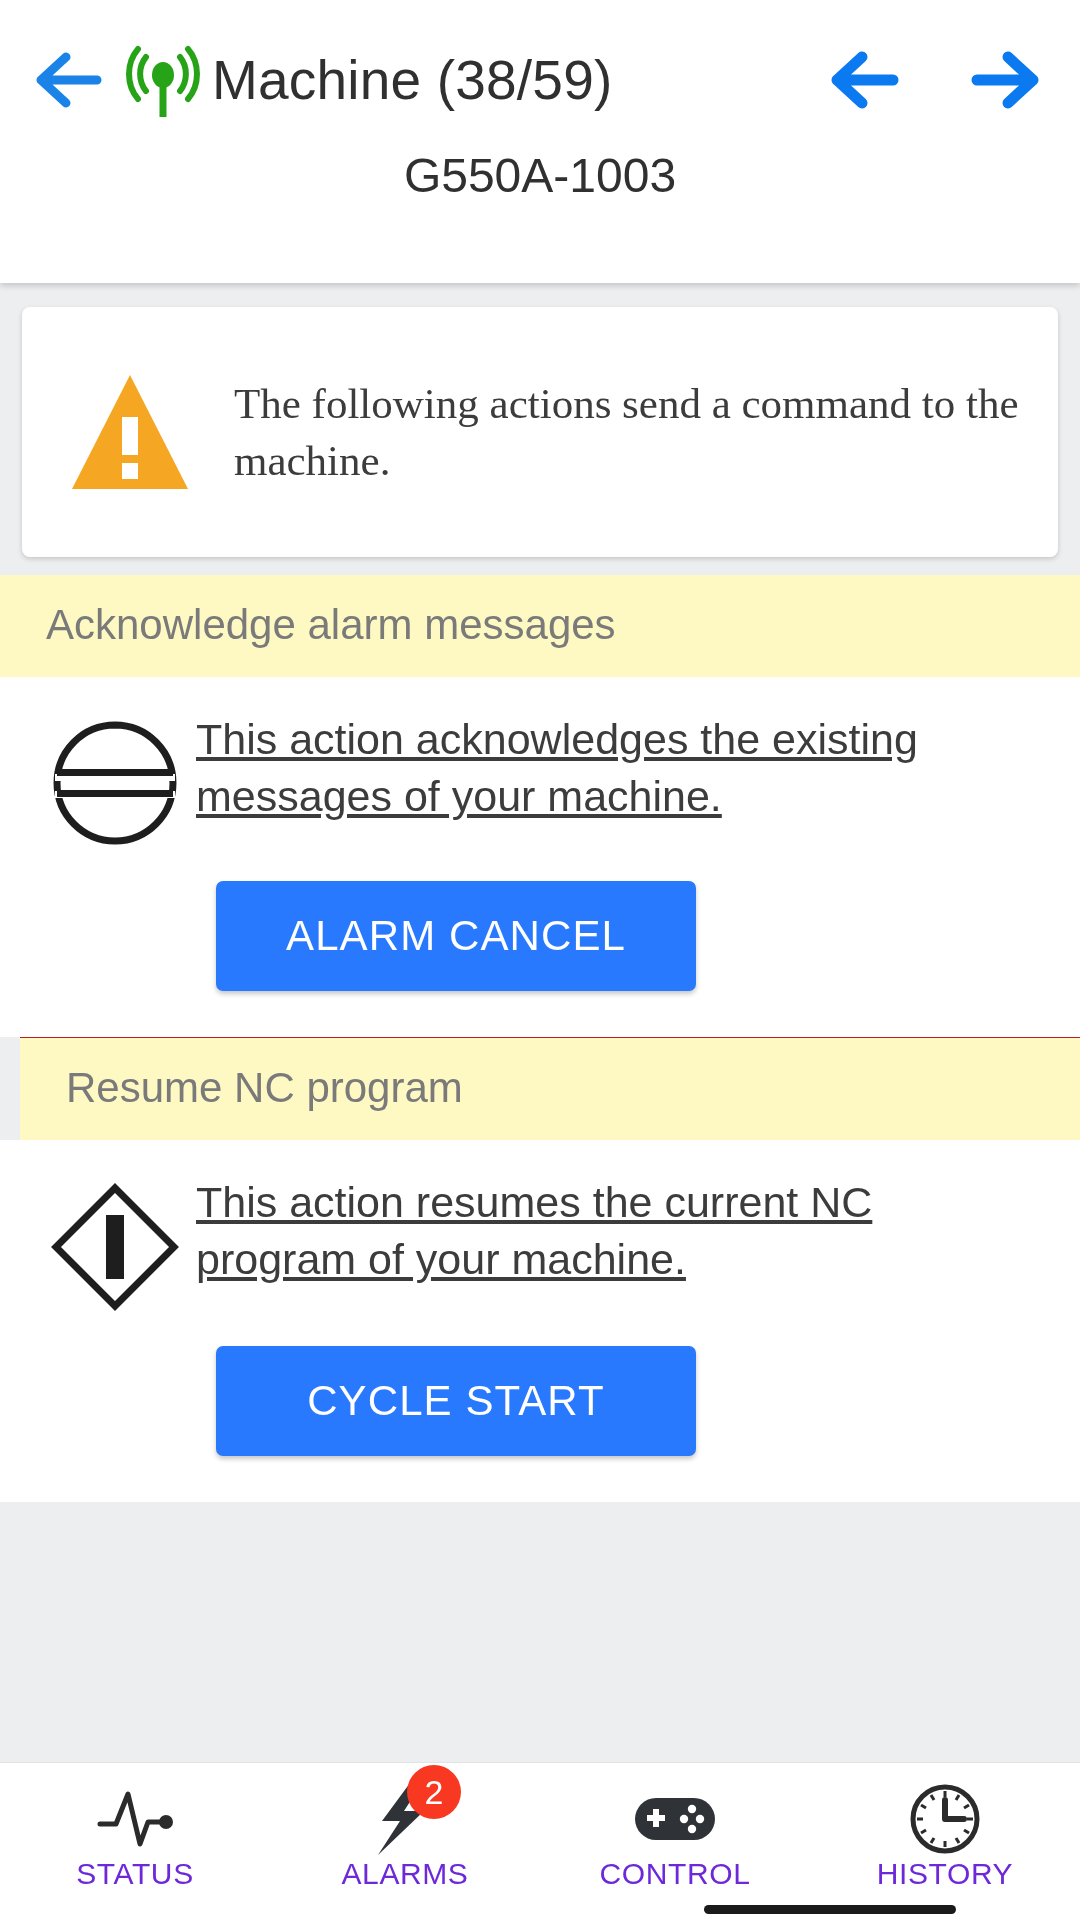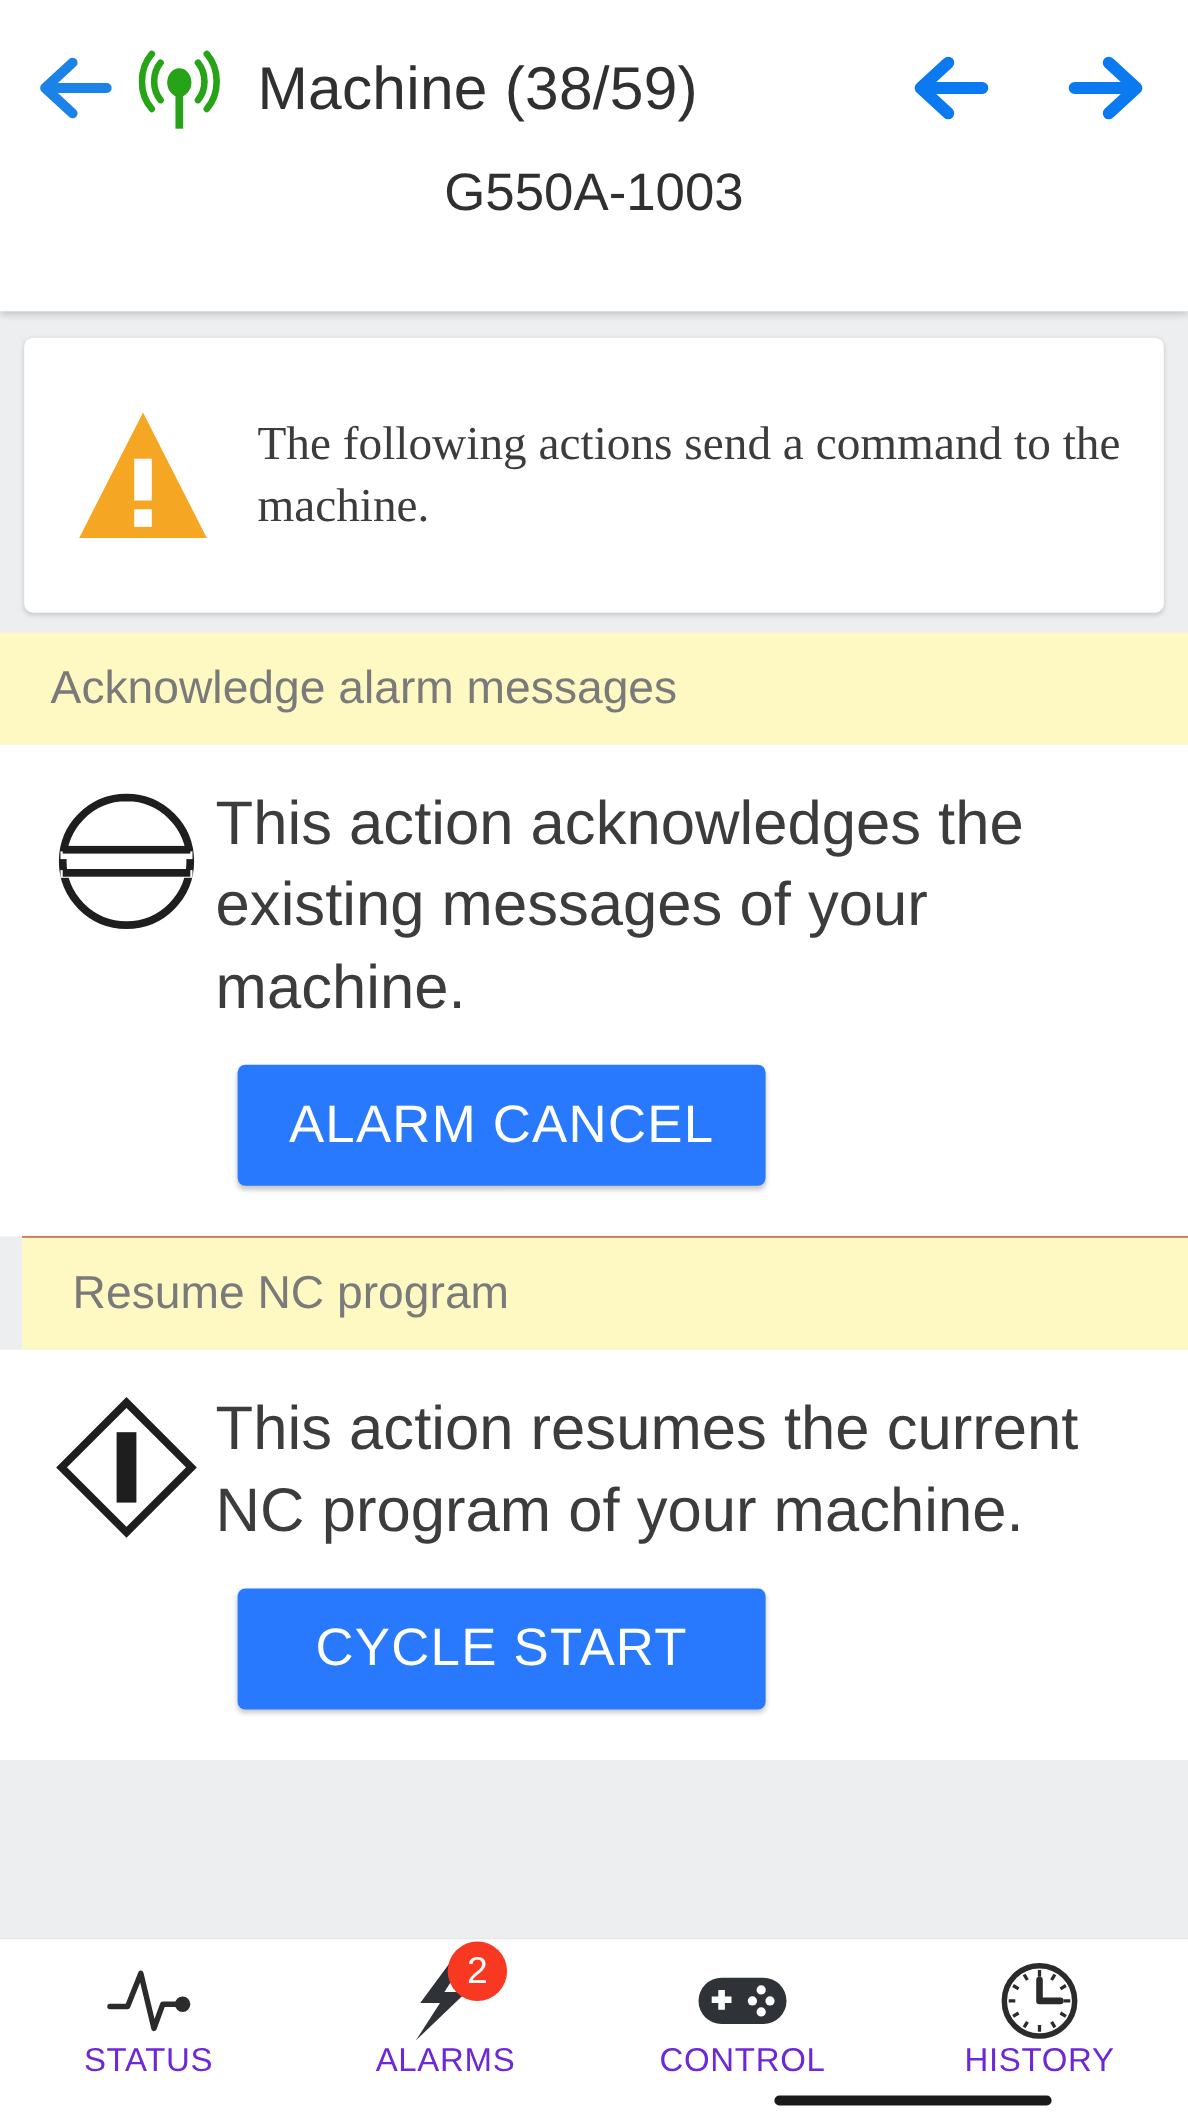--- a/index.html
+++ b/index.html
@@ -34,21 +34,21 @@
   .title-group {
     display:flex; align-items:center;
     flex:1 1 auto;
     margin-left:14px;
     min-width:0;
   }
   .broadcast-icon { width:74px; height:82px; flex:0 0 auto; display:block; }
   .header-title {
     font-size:55px;
     color:#303030;
-    margin-left:34px;
+    margin-left:12px;
     white-space:nowrap;
     letter-spacing:0.2px;
   }
   .nav-arrows { display:flex; align-items:center; flex:0 0 auto; gap:54px; margin-right:6px; }
   .header-sub {
     text-align:center;
     font-size:48px;
     color:#303030;
     padding-bottom:42px;
     margin-top:-12px;
@@ -99,32 +99,33 @@
   }
   .action-top { display:flex; align-items:flex-start; }
   .action-icon {
     flex:0 0 auto;
     width:150px;
     display:flex; justify-content:center; align-items:flex-start;
     padding-top:8px;
   }
   .action-desc {
     flex:1 1 auto;
-    font-size:56px;
+    font-size:43px;
     line-height:1.33;
     color:#3C3C3C;
     padding-right:20px;
     margin-left:6px;
+    text-decoration:underline;
   }
   .btn-row { padding-left:176px; margin-top:34px; }
   .cmd-btn {
     display:inline-block;
     background:#2979FF;
     color:#FFFFFF;
-    font-size:48px;
+    font-size:42px;
     letter-spacing:1.1px;
     border:none;
     border-radius:7px;
     padding:0 46px;
     height:110px;
     line-height:110px;
     box-shadow:0 3px 5px rgba(0,0,0,0.22);
     cursor:pointer;
     font-family:"Liberation Sans", sans-serif;
     min-width:480px;

